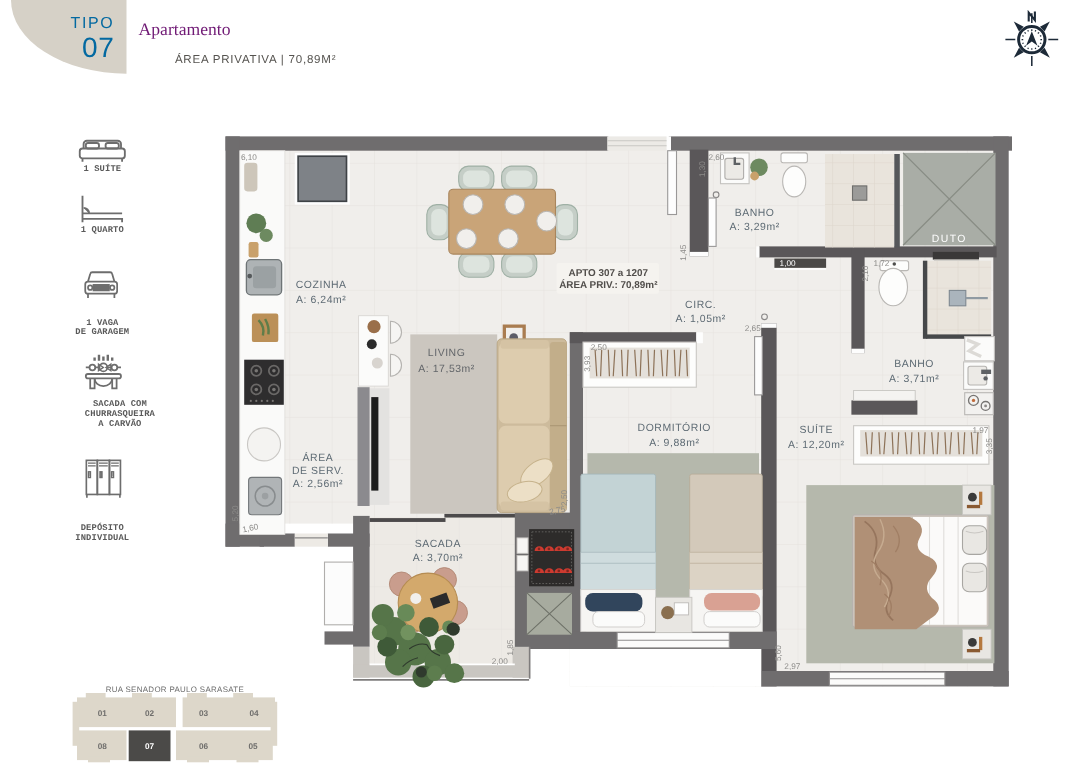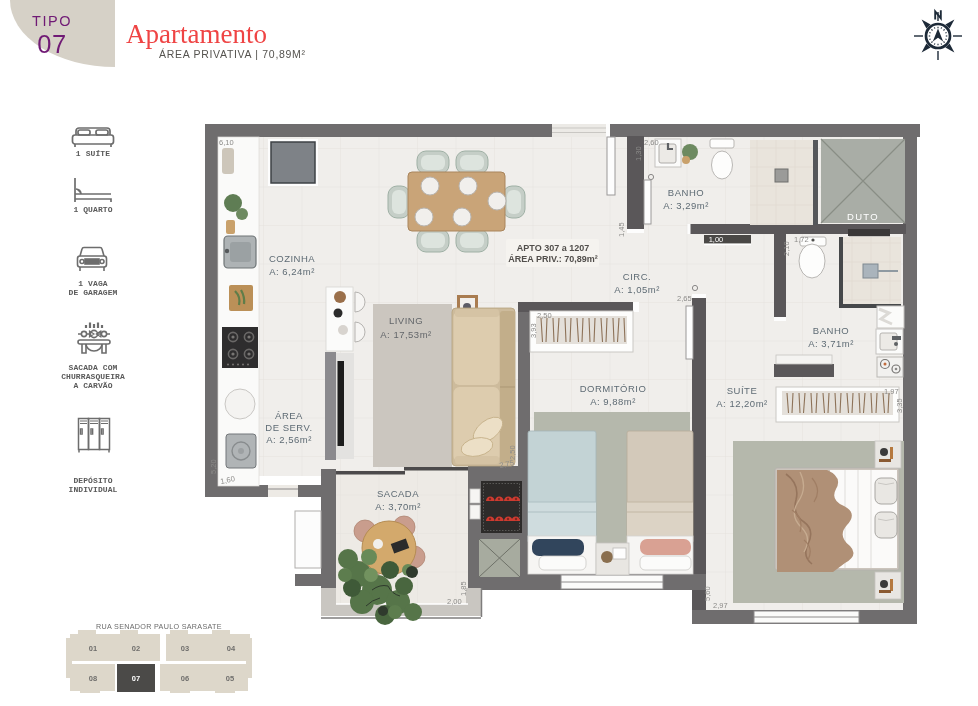--- a/index.html
+++ b/index.html
@@ -9,25 +9,25 @@
   .lbl{position:absolute;color:#5a5a5a;text-align:center;letter-spacing:0.1px;
        font-size:8px;line-height:9px;width:150px;font-weight:bold;font-family:Liberation Mono, monospace;}
 </style>
 </head>
 <body>
 <div id="page">
 
   <svg class="abs" style="left:0;top:0" width="130" height="70" viewBox="0 0 130 70">
     <path d="M10,0 A105,67 0 0 0 115,67 L115,0 Z" fill="#d6d1c7"></path>
   </svg>
-  <div class="abs" style="left:0;top:13px;width:104px;text-align:center;color:#701a75;">
+  <div class="abs" style="left:0;top:13px;width:104px;text-align:right;color:#0369a1;">
     <div style="font-size:14.5px;letter-spacing:1.5px;">TIPO</div>
     <div style="font-size:25.5px;margin-top:1px;letter-spacing:0.5px;">07</div>
   </div>
-  <div class="abs" style="left:126px;top:19px;font-family:'Liberation Serif',serif;font-size:27px;color:#ef4444;">Apartamento</div>
+  <div class="abs" style="left:126px;top:19px;font-family:'Liberation Serif',serif;font-size:16px;color:#701a75;">Apartamento</div>
   <div class="abs" style="left:127px;top:48px;font-size:10.5px;letter-spacing:0.7px;color:#55534f;margin-left:32px;">ÁREA PRIVATIVA | 70,89M²</div>
 
   <svg class="abs" style="left:910px;top:6px" width="56" height="62" viewBox="-28 -30 56 62">
     <g fill="#1d2a38">
       <path d="M-2.8,-17.5 L-2.8,-24.5 L2.8,-17.7 L2.8,-24.7" fill="none" stroke="#1d2a38" stroke-width="1.9" stroke-linecap="square"></path>
       <g stroke="#1d2a38" stroke-width="1.4">
         <line x1="0" y1="-24" x2="0" y2="-15"></line>
           <line x1="0" y1="15" x2="0" y2="24"></line>
         <line x1="-24" y1="0" x2="-15" y2="0"></line>
           <line x1="15" y1="0" x2="24" y2="0"></line>
@@ -81,36 +81,36 @@
   <svg class="abs" style="left:76px;top:245px" width="32" height="28" viewBox="0 0 32 28">
     <g fill="none" stroke="#6d6d6d" stroke-width="1.6">
       <path d="M4,11 L6,4 a2,2 0 0 1 2,-1.5 h16 a2,2 0 0 1 2,1.5 l2,7"></path>
       <rect x="1.5" y="11" width="29" height="11" rx="2.5"></rect>
       <path d="M4,22 v4 M28,22 v4"></path>
       <rect x="9" y="14" width="14" height="5" fill="#6d6d6d"></rect>
       <circle cx="6" cy="16.5" r="2"></circle>
       <circle cx="26" cy="16.5" r="2"></circle>
     </g>
   </svg>
-  <div class="lbl" style="left:18px;top:279px;">1 VAGA<br>DE GARAGEM</div>
+  <div class="lbl" style="left:18px;top:289px;">1 VAGA<br>DE GARAGEM</div>
 
   <svg class="abs" style="left:76px;top:321px" width="36" height="40" viewBox="0 0 36 40">
     <g fill="none" stroke="#6d6d6d" stroke-width="1.6">
       <path d="M10,4 v3 M14,1.5 v5.5 M18,3 v4 M22,1.5 v5.5 M26,4 v3" stroke-width="2.2"></path>
       <circle cx="8" cy="13" r="2.6"></circle>
         <circle cx="18" cy="13" r="3.6"></circle>
         <circle cx="28" cy="13" r="2.6"></circle>
       <path d="M11,13 h3.5 M22,13 h3.5 M2,13 h3 M31,13 h3"></path>
       <path d="M13.5,10 l4.5,3 l-4.5,3 z M24.8,10 l-4.5,3 l4.5,3 z" stroke-width="1.2"></path>
       <rect x="2" y="19" width="32" height="4" rx="2"></rect>
       <path d="M10,23 a8,7 0 0 0 16,0"></path>
       <path d="M6,23 v9 h4 v-9 M26,23 v9 h4 v-9"></path>
     </g>
   </svg>
-  <div class="lbl" style="left:18px;top:363px;">SACADA COM<br>CHURRASQUEIRA<br>A CARVÃO</div>
+  <div class="lbl" style="left:34px;top:363px;">SACADA COM<br>CHURRASQUEIRA<br>A CARVÃO</div>
 
   <svg class="abs" style="left:77px;top:417px" width="34" height="36" viewBox="0 0 34 36">
     <g fill="none" stroke="#6d6d6d" stroke-width="1.5">
       <rect x="1.5" y="1.5" width="10" height="31"></rect>
       <rect x="11.5" y="1.5" width="11" height="31"></rect>
       <rect x="22.5" y="1.5" width="10" height="31"></rect>
       <path d="M3,4 h7 M3,6.5 h7 M13,4 h8 M13,6.5 h8 M24,4 h7 M24,6.5 h7" stroke-width="1"></path>
       <rect x="3.5" y="12" width="1.6" height="5"></rect>
       <rect x="14" y="12" width="1.6" height="5"></rect>
       <rect x="24.5" y="12" width="1.6" height="5"></rect>

